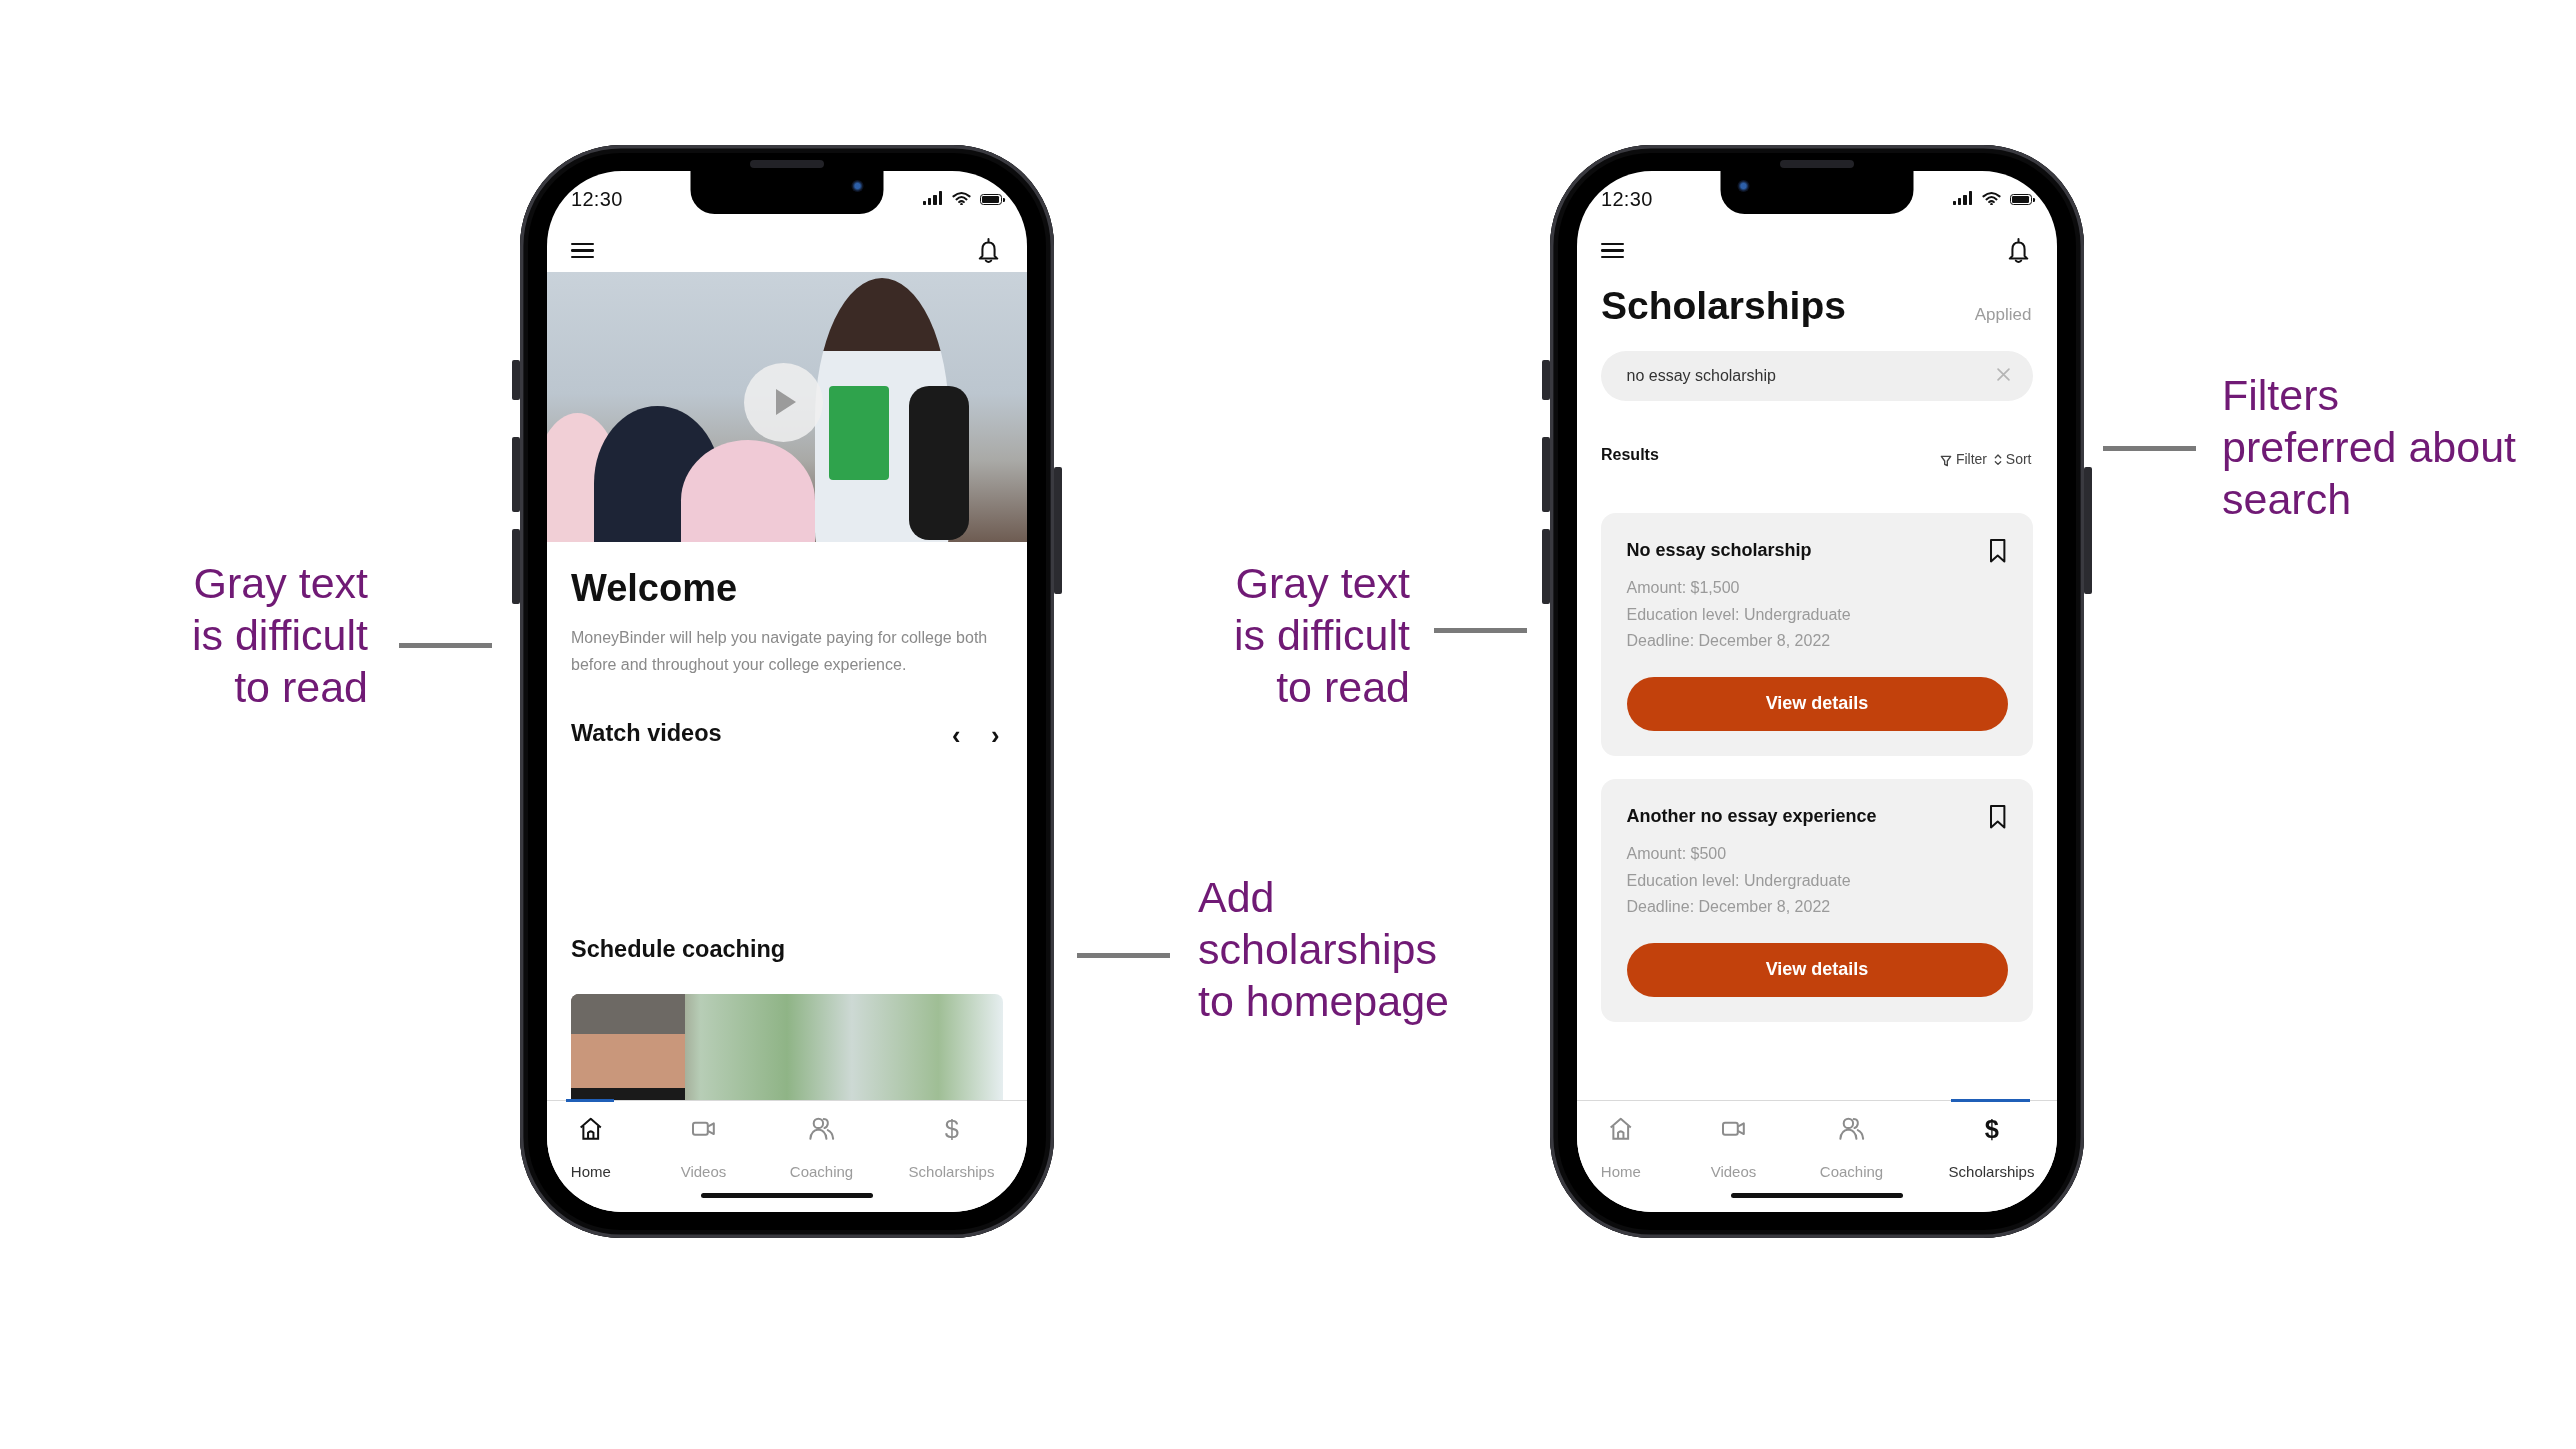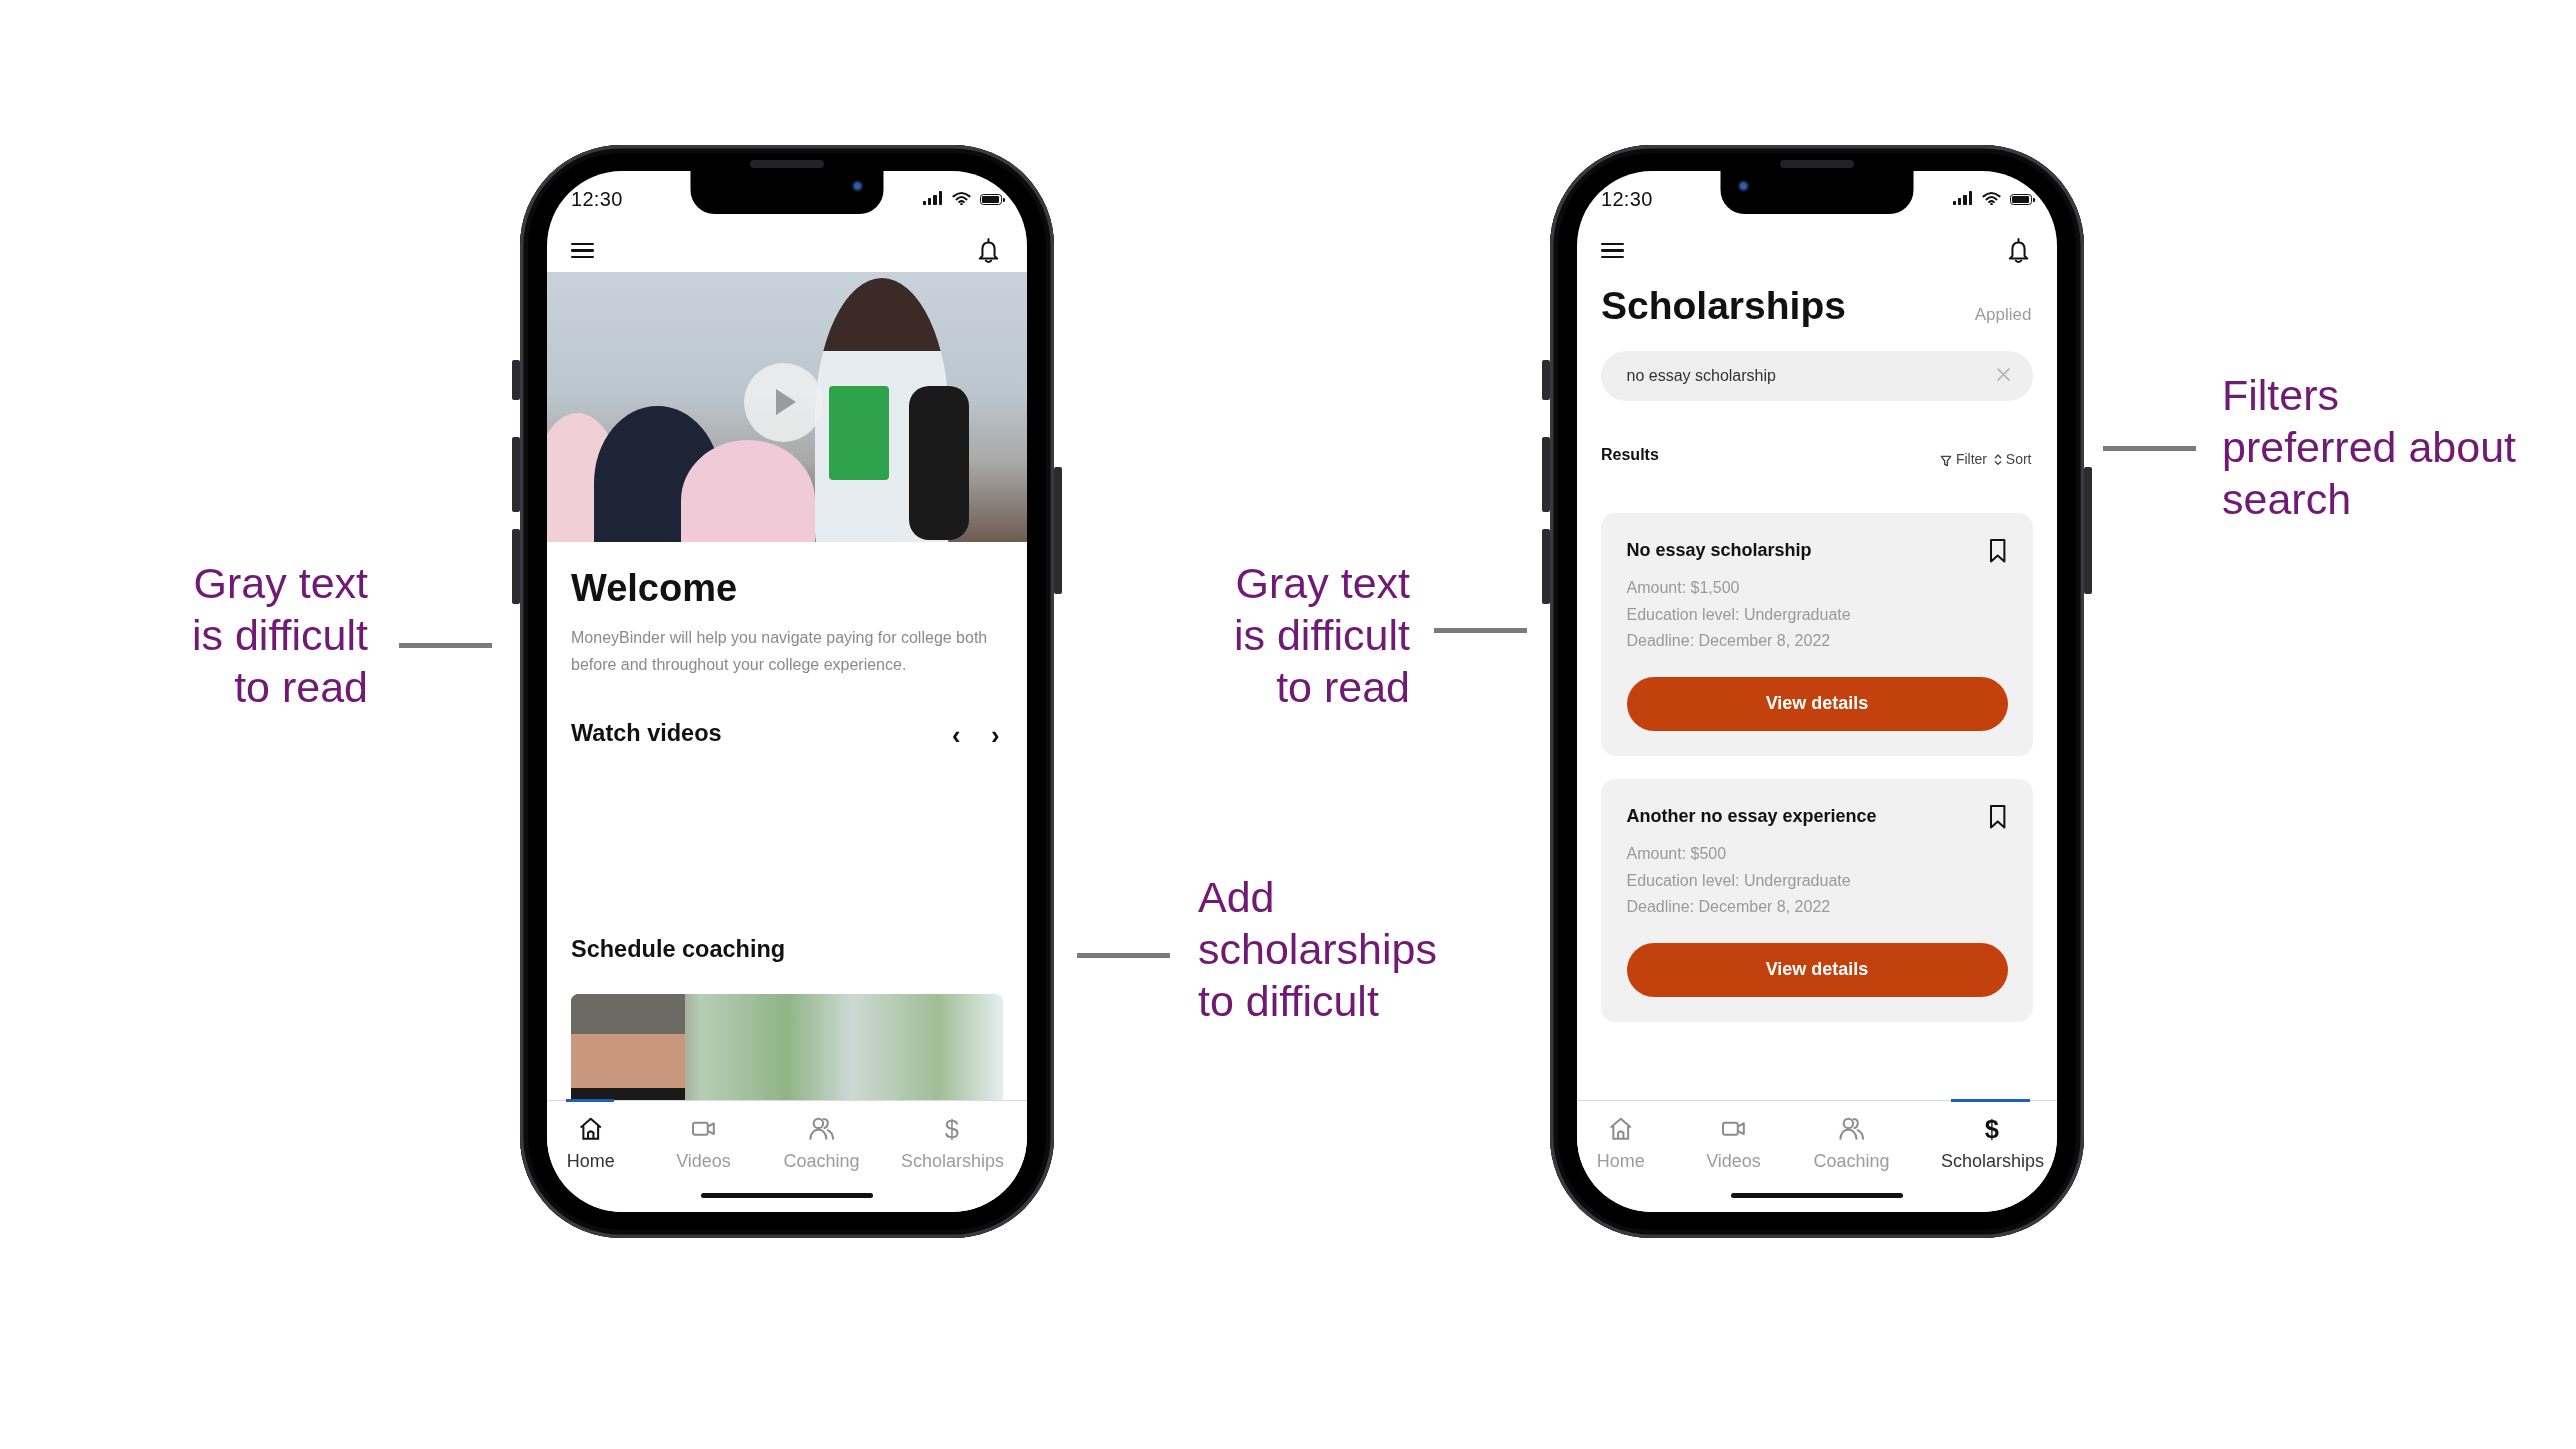--- a/index.html
+++ b/index.html
@@ -63,21 +63,21 @@
   .video-meta { position: absolute; left: 25.5px; top: 35px; font-size: 13.4px; color: #9a9a9a; }
   .video-title { position: absolute; left: 25.5px; top: 59px; font-size: 16px; font-weight: 700; color: #111; }
 
   .coaching-img { position: absolute; left: 24px; top: 823px; width: 432px; height: 121px; border-radius: 8px 8px 0 0; overflow: hidden;
                   background: linear-gradient(90deg, #5a4a40 0%, #7d6e5f 18%, #b7cdb6 30%, #8fb486 50%, #cdd9d4 65%, #9fbe95 85%, #e6eef0 100%); }
 
   
   .bottom-nav { position: absolute; left: 0; right: 0; top: 929px; height: 112px; background: #fff; border-top: 1.3px solid #d9d9d9; }
   .nav-item { position: absolute; top: 13.4px; width: 101px; text-align: center; cursor: pointer; }
   .nav-item .nav-ico { display: block; margin: 0 auto; width: 29.5px; height: 29.5px; }
-  .nav-item .nav-label { display: block; margin-top: 8px; font-size: 18px; color: #9c9c9c; }
+  .nav-item .nav-label { display: block; margin-top: 20px; font-size: 15px; color: #9c9c9c; }
   .nav-item.active .nav-label { color: #333; }
   .nav-indicator { position: absolute; top: -2px; height: 3.4px; background: #1f5fb8; }
   .home-indicator { position: absolute; left: 50%; transform: translateX(-50%); bottom: 13.4px; width: 172px; height: 5.4px; border-radius: 2.7px; background: #111; }
 
   
   .page-title { position: absolute; left: 24px; top: 113px; font-size: 39px; font-weight: 700; color: #111; }
   .applied-link { position: absolute; right: 25.5px; top: 134px; font-size: 17px; color: #9c9c9c; cursor: pointer; }
   .search-box { position: absolute; left: 24px; right: 24px; top: 180px; height: 50px; border-radius: 25px; background: #efefef; }
   .search-input { position: absolute; left: 25.5px; top: 0; height: 50px; width: 335px; border: none; background: transparent; font-size: 16px; color: #333;
                   font-family: "Liberation Sans", sans-serif; outline: none; }
@@ -107,21 +107,21 @@
 <div class="annot right-align" style="left:1194px; top:557px; width:216px;">
   <span class="ln">Gray text</span>
   <span class="ln">is difficult</span>
   <span class="ln">to read</span>
 </div>
 <div class="annot-line" style="left:1434px; top:628px; width:93px;"></div>
 
 <div class="annot" style="left:1198px; top:871px; width:282px;">
   <span class="ln">Add</span>
   <span class="ln">scholarships</span>
-  <span class="ln">to difficult</span>
+  <span class="ln">to homepage</span>
 </div>
 <div class="annot-line" style="left:1077px; top:953px; width:93px;"></div>
 
 <div class="annot" style="left:2222px; top:369px; width:282px;">
   <span class="ln">Filters</span>
   <span class="ln">preferred about</span>
   <span class="ln">search</span>
 </div>
 <div class="annot-line" style="left:2103px; top:446px; width:93px;"></div>
 

